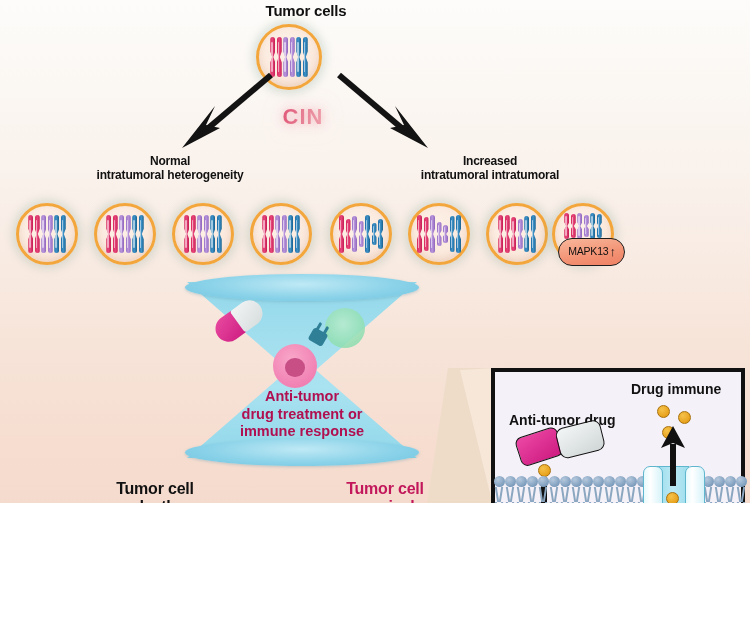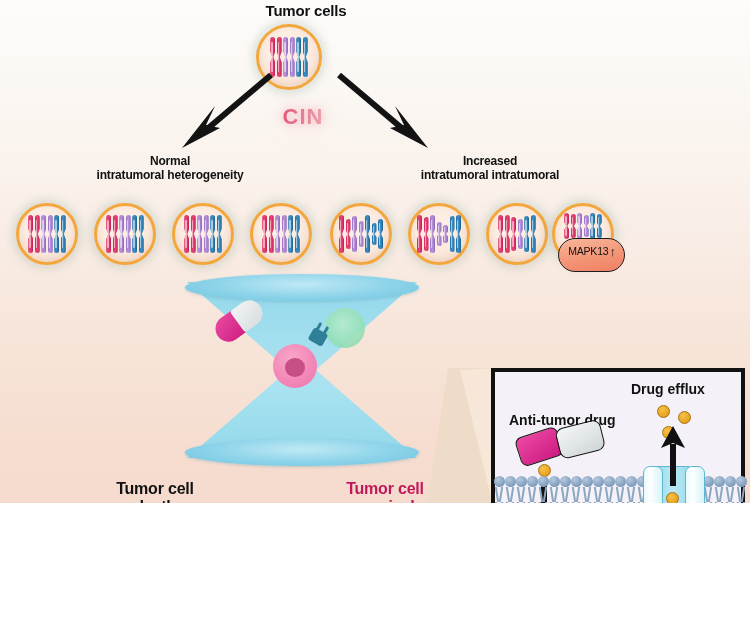--- a/index.html
+++ b/index.html
@@ -55,21 +55,21 @@
   .chr.c-blu{background:linear-gradient(90deg,#1f6fa8,#3e93c9 45%,#1a618f);}
   .chr.pinched{
     clip-path:polygon(0 0,100% 0,100% 36%,62% 50%,100% 64%,100% 100%,0 100%,0 64%,38% 50%,0 36%);
   }
 
   
   .badge{
     position:absolute;display:flex;align-items:center;justify-content:center;
     border:1.6px solid #1d1d1d;border-radius:40px;
     background:linear-gradient(170deg,#f8b79b,#f39274 60%,#ef8164);
-    font-size:10.5px;font-weight:normal;color:#111;padding:2px 4px 10px 5px;
+    font-size:10.5px;font-weight:normal;color:#111;padding:2px 4px 4px 5px;
     white-space:nowrap;letter-spacing:-.2px;
   }
   .badge .up{font-size:13px;line-height:1;margin-left:1px;font-weight:bold;}
   .badge.pinkbadge{
     background:linear-gradient(170deg,#f9a6cb,#f48cbd 60%,#ef7ab1);
     font-size:11px;
   }
 
   
   .arrow{position:absolute;}
@@ -271,20 +271,23 @@
     <div class="fn-ell" id="fn-bot"></div>
 
     <div class="capsule" style="left:36px;top:36px;">
       <div class="h1"></div>
         <div class="h2"></div>
     </div>
     <div class="immune-green" style="left:148px;top:36px;width:40px;height:40px;"></div>
     <div class="tcell-pink" style="left:96px;top:72px;width:44px;height:44px;"></div>
     <div class="receptor" style="left:133px;top:58px;"></div>
 
+    <div class="ftxt">Anti-tumor
+drug treatment or
+immune response</div>
   </div>
 
   <div class="lbl t-bottom" style="left:65px;top:480px;width:180px;">Tumor cell
 death</div>
   <div class="lbl t-bottom crimson" style="left:300px;top:480px;width:170px;">Tumor cell
 survival</div>
 
   <svg class="abs" style="left:78px;top:525px;" width="180" height="100">
     <g fill="#f07ab0">
       <path d="M40,35 q-12,-4 -14,6 q-9,-2 -9,8 q-10,2 -6,12 q-8,6 1,13 q-2,11 10,9 q2,10 12,5 q6,8 14,0 q9,4 11,-6 q11,0 8,-11 q8,-7 -1,-13 q3,-11 -8,-11 q-3,-10 -13,-7 q-5,-7 -15,-5 Z"></path>
@@ -359,21 +362,21 @@
     <span class="up">↑</span>
   </div>
 
   <svg class="abs" style="left:418px;top:368px;" width="90" height="268">
     <path d="M78,0 L30,0 L2,180 L78,264 Z" fill="#eedcc9"></path>
     <path d="M78,0 L42,2 L78,150 Z" fill="#f6e7d8"></path>
   </svg>
 
   <div id="inset">
 
-    <div class="ins-lbl" style="left:136px;top:9px;">Drug efflux</div>
+    <div class="ins-lbl" style="left:136px;top:9px;">Drug immune</div>
     <div class="ins-lbl" style="left:14px;top:40px;">Anti-tumor drug</div>
     <div class="ins-lbl small" style="left:100px;top:155px;">ABCG2</div>
 
     <div class="dot" style="left:162px;top:33px;"></div>
     <div class="dot" style="left:183px;top:39px;"></div>
     <div class="dot" style="left:167px;top:54px;"></div>
 
     <div class="abs" style="left:22px;top:60px;width:42px;height:28px;transform:rotate(-18deg);">
       <div style="width:100%;height:100%;border-radius:7px;border:1.6px solid #111;
            background:linear-gradient(160deg,#ec48a4,#cd1a81);"></div>

